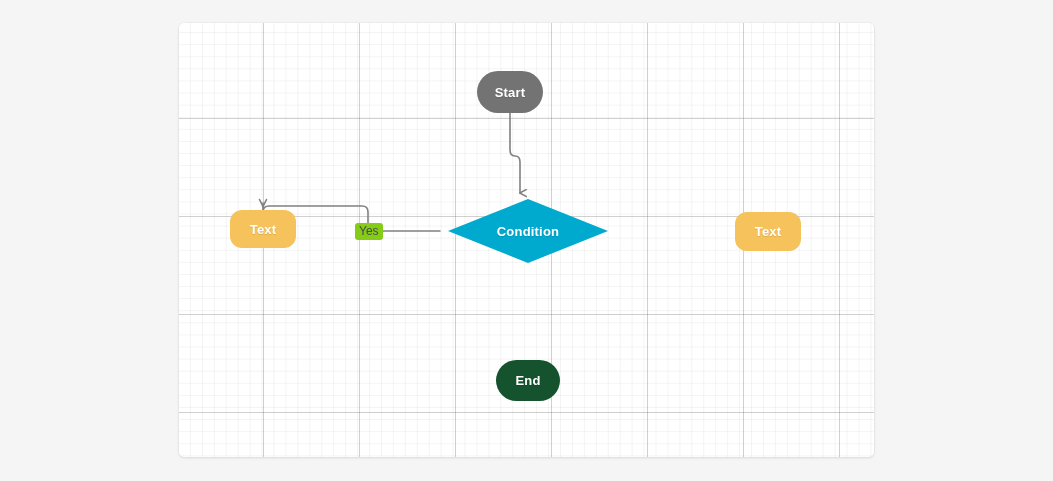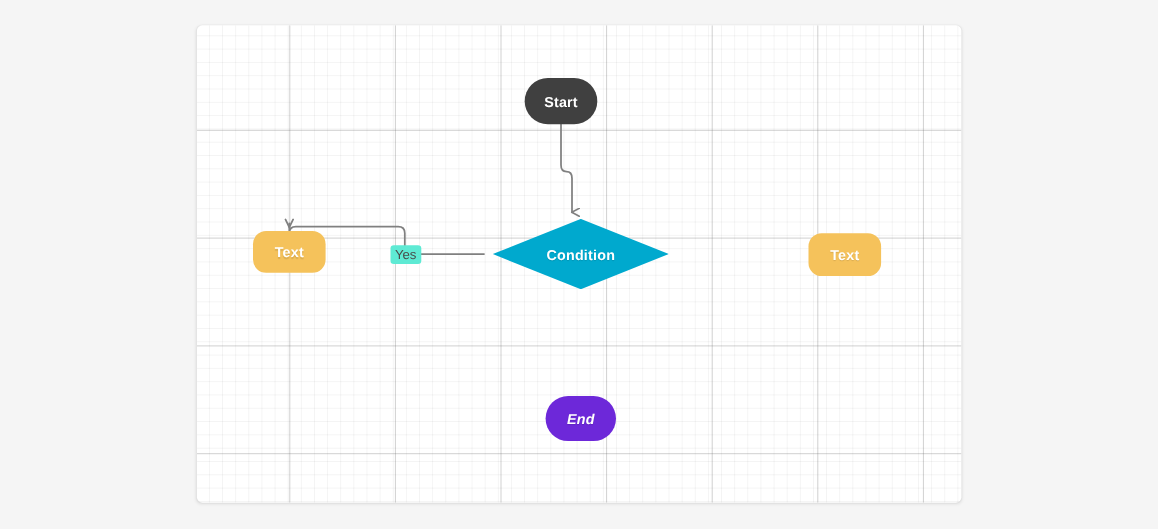--- a/index.html
+++ b/index.html
@@ -85,27 +85,26 @@
   .node-terminal {
     border-radius: 999px;
   }
   .node-process {
     border-radius: 12px;
   }
 
   .node-start {
     left: 298px; top: 48px;
     width: 66px; height: 42px;
-    background: #404040;
+    background: #737373;
   }
   .node-end {
     left: 317px; top: 337px;
     width: 64px; height: 41px;
-    background: #6d28d9;
-    font-style: italic;
+    background: #14532d;
   }
   .node-text-left {
     left: 51px; top: 187px;
     width: 66px; height: 38px;
     background: #f5c25b;
   }
   .node-text-right {
     left: 556px; top: 189px;
     width: 66px; height: 39px;
     background: #f5c25b;
@@ -126,21 +125,21 @@
   .node-decision .node-label {
     position: relative;
     z-index: 2;
   }
 
   
   .edge-label {
     position: absolute;
     font-size: 12px;
     color: #4a4a4a;
-    background: #5eead4;
+    background: #84cc16;
     padding: 1px 4px;
     border-radius: 3px;
     line-height: 1.25;
     user-select: none;
     white-space: nowrap;
   }
   .edge-label-yes {
     left: 176px; top: 200px;
   }
 </style>

